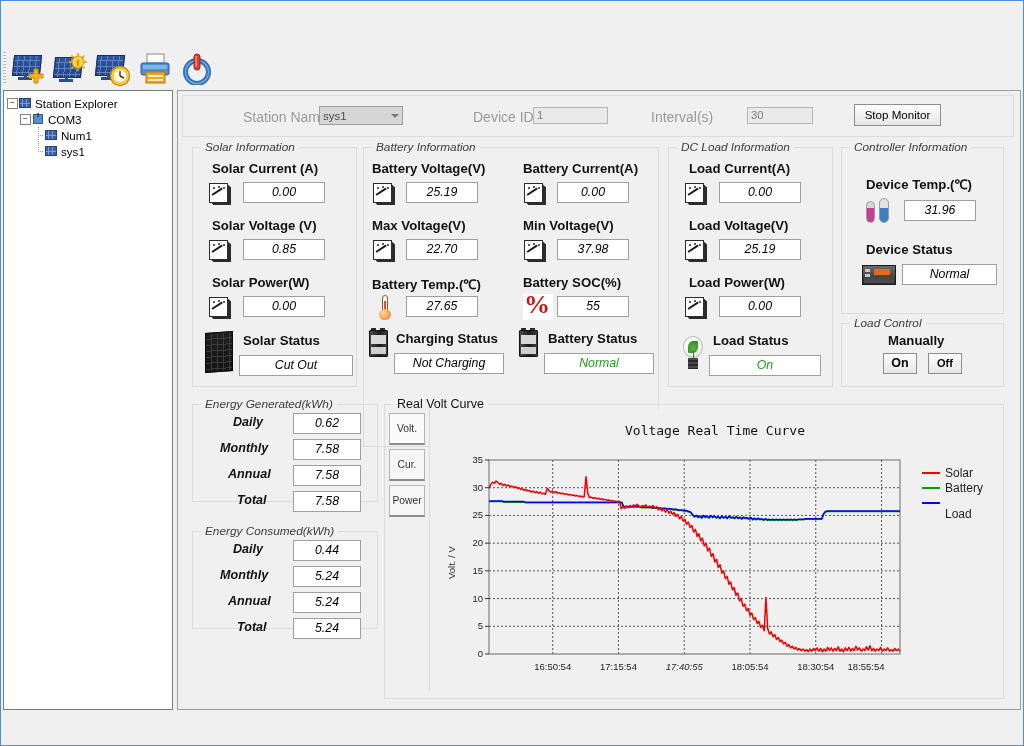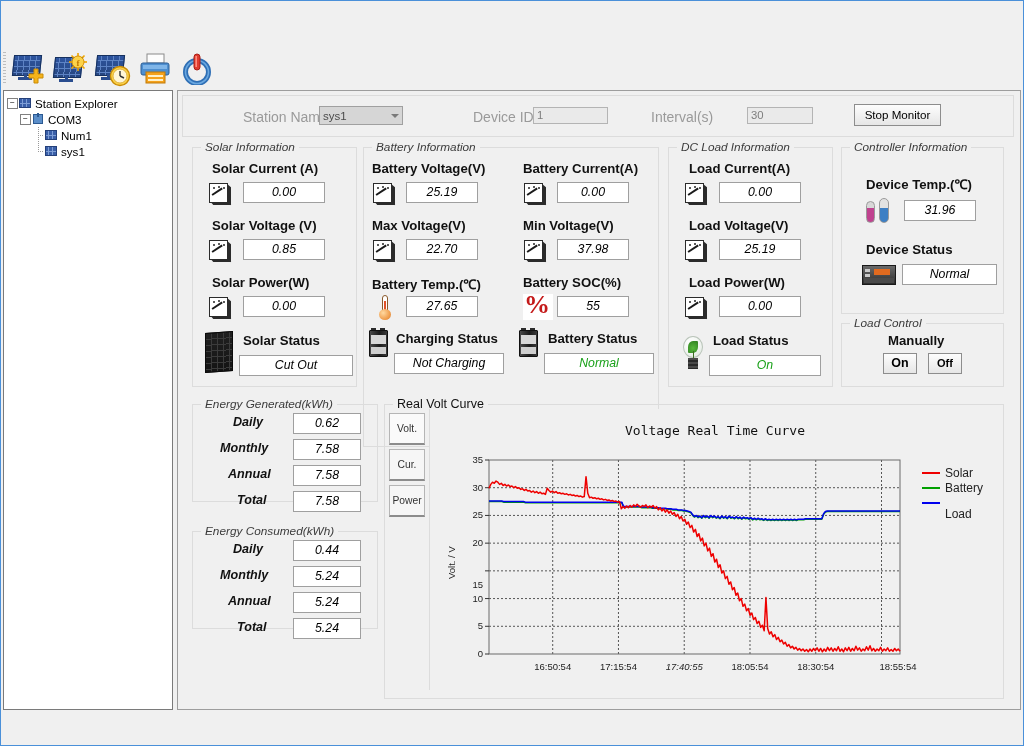--- a/index.html
+++ b/index.html
@@ -577,31 +577,31 @@
             <line x1="55" y1="78.71428571428572" x2="59" y2="78.71428571428572" stroke="#333" stroke-width="1"></line>
             <line x1="55" y1="51" x2="59" y2="51" stroke="#333" stroke-width="1"></line>
             <polyline points="59.00,92.57 60.82,92.57 62.64,92.57 64.46,92.57 66.27,92.57 68.09,92.57 69.91,92.57 71.73,92.57 73.55,93.13 75.37,93.13 77.19,93.13 79.00,93.13 80.82,93.13 82.64,93.13 84.46,93.13 86.28,93.13 88.10,93.13 89.92,93.13 91.73,93.13 93.55,93.13 95.37,93.68 97.19,93.68 99.01,93.68 100.83,93.68 102.65,93.68 104.46,93.68 106.28,93.68 108.10,93.68 109.92,93.68 111.74,93.68 113.56,93.68 115.38,93.68 117.19,93.68 119.01,93.68 120.83,93.68 122.65,93.68 124.47,93.68 126.29,93.68 128.11,93.68 129.92,93.68 131.74,93.68 133.56,93.68 135.38,93.68 137.20,93.68 139.02,93.68 140.84,93.68 142.65,93.68 144.47,93.68 146.29,93.68 148.11,93.68 149.93,93.68 151.75,93.68 153.57,93.68 155.38,93.68 157.20,93.68 159.02,93.68 160.84,93.68 162.66,93.68 164.48,93.68 166.30,93.68 168.12,93.68 169.93,93.68 171.75,93.68 173.57,93.68 175.39,93.68 177.21,93.68 179.03,93.68 180.85,93.68 182.66,93.68 184.48,93.68 186.30,93.68 188.12,93.68 189.94,93.68 191.76,93.68 193.58,98.11 195.39,98.11 197.21,98.11 199.03,98.11 200.85,98.11 202.67,98.11 204.49,98.11 206.31,98.11 208.12,98.11 209.94,98.11 211.76,98.67 213.58,98.67 215.40,98.67 217.22,98.67 219.04,98.67 220.85,98.67 222.67,99.22 224.49,99.22 226.31,99.22 228.13,99.22 229.95,99.78 231.77,99.78 233.58,99.78 235.40,99.78 237.22,100.33 239.04,100.33 240.86,100.33 242.68,100.89 244.50,100.89 246.31,100.89 248.13,101.44 249.95,101.44 251.77,101.44 253.59,101.99 255.41,101.99 257.23,102.55 259.04,103.10 260.86,103.66 262.68,106.43 264.50,108.09 266.32,106.98 268.14,108.65 269.96,107.54 271.77,109.20 273.59,106.98 275.41,108.65 277.23,107.54 279.05,109.20 280.87,106.98 282.69,108.65 284.50,107.54 286.32,109.20 288.14,108.09 289.96,109.75 291.78,107.54 293.60,109.20 295.42,108.09 297.23,109.75 299.05,107.54 300.87,109.20 302.69,108.65 304.51,109.75 306.33,108.09 308.15,109.75 309.96,108.65 311.78,110.31 313.60,108.65 315.42,109.75 317.24,109.20 319.06,110.31 320.88,109.20 322.69,110.86 324.51,109.75 326.33,110.86 328.15,109.75 329.97,110.86 331.79,110.31 333.61,111.42 335.42,110.31 337.24,111.42 339.06,110.86 340.88,111.42 342.70,110.86 344.52,111.42 346.34,110.86 348.15,111.42 349.97,110.86 351.79,111.42 353.61,110.86 355.43,111.42 357.25,110.86 359.07,111.42 360.88,110.86 362.70,111.42 364.52,110.86 366.34,111.42 368.16,110.86 369.98,110.86 371.80,110.86 373.62,110.86 375.43,110.31 377.25,110.31 379.07,110.31 380.89,110.31 382.71,110.31 384.53,110.31 386.35,110.31 388.16,110.31 389.98,110.31 391.80,110.31 393.62,105.32 395.44,103.10 397.26,102.55 399.08,102.55 400.89,102.55 402.71,102.55 404.53,102.55 406.35,102.55 408.17,102.55 409.99,102.55 411.81,102.55 413.62,102.55 415.44,102.55 417.26,102.55 419.08,102.55 420.90,102.55 422.72,102.55 424.54,102.55 426.35,102.55 428.17,102.55 429.99,102.55 431.81,102.55 433.63,102.55 435.45,102.55 437.27,102.55 439.08,102.55 440.90,102.55 442.72,102.55 444.54,102.55 446.36,102.55 448.18,102.55 450.00,102.55 451.81,102.55 453.63,102.55 455.45,102.55 457.27,102.55 459.09,102.55 460.91,102.55 462.73,102.55 464.54,102.55 466.36,102.55 468.18,102.55 470.00,102.55" fill="none" stroke="#00a000" stroke-width="1.5" stroke-linejoin="round"></polyline>
             <polyline points="59.00,92.02 60.82,92.02 62.64,92.02 64.46,92.02 66.27,92.02 68.09,92.02 69.91,92.02 71.73,92.02 73.55,92.57 75.37,92.57 77.19,92.57 79.00,92.57 80.82,92.57 82.64,92.57 84.46,92.57 86.28,92.57 88.10,92.57 89.92,92.57 91.73,92.57 93.55,92.57 95.37,93.13 97.19,93.13 99.01,93.13 100.83,93.13 102.65,93.13 104.46,93.13 106.28,93.13 108.10,93.13 109.92,93.13 111.74,93.13 113.56,93.13 115.38,93.13 117.19,93.13 119.01,93.13 120.83,93.13 122.65,93.13 124.47,93.13 126.29,93.13 128.11,93.13 129.92,93.13 131.74,93.13 133.56,93.13 135.38,93.13 137.20,93.13 139.02,93.13 140.84,93.13 142.65,93.13 144.47,93.13 146.29,93.13 148.11,93.13 149.93,93.13 151.75,93.13 153.57,93.13 155.38,93.13 157.20,93.13 159.02,93.13 160.84,93.13 162.66,93.13 164.48,93.13 166.30,93.13 168.12,93.13 169.93,93.13 171.75,93.13 173.57,93.13 175.39,93.13 177.21,93.13 179.03,93.13 180.85,93.13 182.66,93.13 184.48,93.13 186.30,93.13 188.12,93.13 189.94,93.13 191.76,93.13 193.58,97.56 195.39,97.56 197.21,97.56 199.03,97.56 200.85,97.56 202.67,97.56 204.49,97.56 206.31,97.56 208.12,97.56 209.94,97.56 211.76,98.11 213.58,98.11 215.40,98.11 217.22,98.11 219.04,98.11 220.85,98.11 222.67,98.67 224.49,98.67 226.31,98.67 228.13,98.67 229.95,99.22 231.77,99.22 233.58,99.22 235.40,99.22 237.22,99.78 239.04,99.78 240.86,99.78 242.68,100.33 244.50,100.33 246.31,100.33 248.13,100.89 249.95,100.89 251.77,100.89 253.59,101.44 255.41,101.44 257.23,101.99 259.04,102.55 260.86,103.10 262.68,105.87 264.50,107.54 266.32,106.43 268.14,108.09 269.96,106.98 271.77,108.65 273.59,106.43 275.41,108.09 277.23,106.98 279.05,108.65 280.87,106.43 282.69,108.09 284.50,106.98 286.32,108.65 288.14,107.54 289.96,109.20 291.78,106.98 293.60,108.65 295.42,107.54 297.23,109.20 299.05,106.98 300.87,108.65 302.69,108.09 304.51,109.20 306.33,107.54 308.15,109.20 309.96,108.09 311.78,109.75 313.60,108.09 315.42,109.20 317.24,108.65 319.06,109.75 320.88,108.65 322.69,110.31 324.51,109.20 326.33,110.31 328.15,109.20 329.97,110.31 331.79,109.75 333.61,110.86 335.42,109.75 337.24,110.86 339.06,110.31 340.88,110.86 342.70,110.31 344.52,110.86 346.34,110.31 348.15,110.86 349.97,110.31 351.79,110.86 353.61,110.31 355.43,110.86 357.25,110.31 359.07,110.86 360.88,110.31 362.70,110.86 364.52,110.31 366.34,110.86 368.16,110.31 369.98,110.31 371.80,110.31 373.62,110.31 375.43,109.75 377.25,109.75 379.07,109.75 380.89,109.75 382.71,109.75 384.53,109.75 386.35,109.75 388.16,109.75 389.98,109.75 391.80,109.75 393.62,104.77 395.44,102.55 397.26,101.99 399.08,101.99 400.89,101.99 402.71,101.99 404.53,101.99 406.35,101.99 408.17,101.99 409.99,101.99 411.81,101.99 413.62,101.99 415.44,101.99 417.26,101.99 419.08,101.99 420.90,101.99 422.72,101.99 424.54,101.99 426.35,101.99 428.17,101.99 429.99,101.99 431.81,101.99 433.63,101.99 435.45,101.99 437.27,101.99 439.08,101.99 440.90,101.99 442.72,101.99 444.54,101.99 446.36,101.99 448.18,101.99 450.00,101.99 451.81,101.99 453.63,101.99 455.45,101.99 457.27,101.99 459.09,101.99 460.91,101.99 462.73,101.99 464.54,101.99 466.36,101.99 468.18,101.99 470.00,101.99" fill="none" stroke="#0000ee" stroke-width="1.5" stroke-linejoin="round"></polyline>
             <polyline points="59.00,79.27 60.76,75.39 62.53,73.17 64.29,74.28 66.06,72.06 67.82,73.17 69.58,75.39 71.35,74.28 73.11,76.50 74.88,75.39 76.64,77.05 78.40,75.94 80.17,77.61 81.93,77.05 83.70,78.71 85.46,77.61 87.22,79.27 88.99,78.71 90.75,80.38 92.52,79.82 94.28,81.49 96.04,80.38 97.81,82.04 99.57,81.49 101.33,83.15 103.10,82.04 104.86,83.70 106.63,82.59 108.39,84.26 110.15,83.15 111.92,84.81 113.68,84.26 115.45,85.37 117.21,79.27 118.97,81.49 120.74,83.15 122.50,82.04 124.27,83.70 126.03,82.59 127.79,84.26 129.56,83.70 131.32,84.81 133.09,84.26 134.85,85.37 136.61,84.81 138.38,85.92 140.14,85.37 141.91,86.47 143.67,85.92 145.43,87.03 147.20,86.47 148.96,87.58 150.73,87.03 152.49,88.14 154.25,87.58 156.02,67.63 157.78,84.26 159.55,88.69 161.31,88.14 163.07,89.25 164.84,88.69 166.60,89.80 168.36,89.25 170.13,90.35 171.89,89.80 173.66,90.91 175.42,90.35 177.18,91.46 178.95,90.91 180.71,92.02 182.48,91.46 184.24,92.57 186.00,92.02 187.77,93.13 189.53,92.57 191.30,99.78 193.06,97.56 194.82,99.22 196.59,97.01 198.35,98.67 200.12,96.45 201.88,98.11 203.64,95.90 205.41,97.56 207.17,95.34 208.94,97.01 210.70,98.11 212.46,96.45 214.23,97.56 215.99,95.90 217.76,98.67 219.52,97.01 221.28,98.11 223.05,96.45 224.81,99.22 226.58,97.56 228.34,100.89 230.10,98.67 231.87,101.99 233.63,99.78 235.39,103.10 237.16,100.89 238.92,104.21 240.69,101.99 242.45,105.32 244.21,103.66 245.98,107.54 247.74,105.32 249.51,109.75 251.27,107.54 253.03,111.97 254.80,110.31 256.56,115.30 258.33,113.08 260.09,118.62 261.85,116.41 263.62,123.06 265.38,120.29 267.15,127.49 268.91,124.72 270.67,131.93 272.44,129.15 274.20,136.91 275.97,134.14 277.73,141.90 279.49,139.13 281.26,147.45 283.02,144.67 284.79,152.99 286.55,150.22 288.31,158.53 290.08,155.76 291.84,164.07 293.61,161.86 295.37,169.62 297.13,167.40 298.90,175.16 300.66,172.94 302.42,180.70 304.19,178.49 305.95,186.25 307.72,184.03 309.48,191.79 311.24,189.57 313.01,197.33 314.77,195.11 316.54,201.77 318.30,199.55 320.06,206.20 321.83,203.98 323.59,210.63 325.36,208.42 327.12,214.51 328.88,212.30 330.65,218.39 332.41,216.18 334.18,221.72 335.94,188.46 337.70,219.50 339.47,225.05 341.23,222.83 343.00,227.82 344.76,225.60 346.52,230.59 348.29,228.37 350.05,232.81 351.82,231.14 353.58,235.02 355.34,233.36 357.11,237.24 358.87,235.58 360.64,238.90 362.40,237.24 364.16,240.01 365.93,238.35 367.69,241.12 369.45,239.46 371.22,241.67 372.98,240.01 374.75,242.23 376.51,240.57 378.27,242.78 380.04,240.01 381.80,242.23 383.57,239.46 385.33,241.67 387.09,238.90 388.86,242.23 390.62,239.46 392.39,242.78 394.15,240.01 395.91,242.23 397.68,238.35 399.44,241.67 401.21,238.90 402.97,242.23 404.73,239.46 406.50,241.67 408.26,237.79 410.03,242.23 411.79,240.01 413.55,242.78 415.32,238.90 417.08,241.67 418.85,238.35 420.61,242.23 422.37,239.46 424.14,241.67 425.90,237.24 427.67,241.12 429.43,238.90 431.19,242.23 432.96,240.01 434.72,241.67 436.48,237.79 438.25,241.12 440.01,236.69 441.78,241.67 443.54,239.46 445.30,242.23 447.07,240.01 448.83,241.67 450.60,238.35 452.36,242.23 454.12,240.01 455.89,241.67 457.65,238.90 459.42,242.23 461.18,240.57 462.94,242.23 464.71,239.46 466.47,241.67 468.24,240.01 470.00,242.23" fill="none" stroke="#ee0000" stroke-width="1.5" stroke-linejoin="round"></polyline>
           </svg>
         <div id="axislabels">
             <div class="tick" style="left: 25px; top: 239px; width: 28px;">0</div>
             <div class="tick" style="left: 25px; top: 211.286px; width: 28px;">5</div>
             <div class="tick" style="left: 25px; top: 183.571px; width: 28px;">10</div>
-            <div class="tick" style="left: 25px; top: 155.857px; width: 28px; margin-top: 14px;">15</div>
+            <div class="tick" style="left: 25px; top: 155.857px; width: 28px;">15</div>
             <div class="tick" style="left: 25px; top: 128.143px; width: 28px;">20</div>
             <div class="tick" style="left: 25px; top: 100.429px; width: 28px;">25</div>
             <div class="tick" style="left: 25px; top: 72.7143px; width: 28px;">30</div>
             <div class="tick" style="left: 25px; top: 45px; width: 28px;">35</div>
             <div class="xtick" style="left: 92.705px; top: 252px; width: 60px;">16:50:54</div>
             <div class="xtick" style="left: 158.465px; top: 252px; width: 60px;">17:15:54</div>
             <div class="xtick" style="left: 224.225px; top: 252px; width: 60px; font-style: italic;">17:40:55</div>
             <div class="xtick" style="left: 289.985px; top: 252px; width: 60px;">18:05:54</div>
             <div class="xtick" style="left: 355.745px; top: 252px; width: 60px;">18:30:54</div>
-            <div class="xtick" style="left: 438px; top: 252px; width: 60px;">18:55:54</div>
+            <div class="xtick" style="left: 406px; top: 252px; width: 60px;">18:55:54</div>
           </div>
         <div id="legend">
             <div class="lgline" style="left: 492px; top: 63px; background: rgb(238, 0, 0);"></div>
             <div class="lgtext" style="left: 515px; top: 57px;">Solar</div>
             <div class="lgline" style="left: 492px; top: 78px; background: rgb(0, 160, 0);"></div>
             <div class="lgtext" style="left: 515px; top: 72px;">Battery</div>
             <div class="lgline" style="left: 492px; top: 93px; background: rgb(0, 0, 238);"></div>
             <div class="lgtext" style="left: 515px; top: 98px;">Load</div>
           </div>
       </div>

